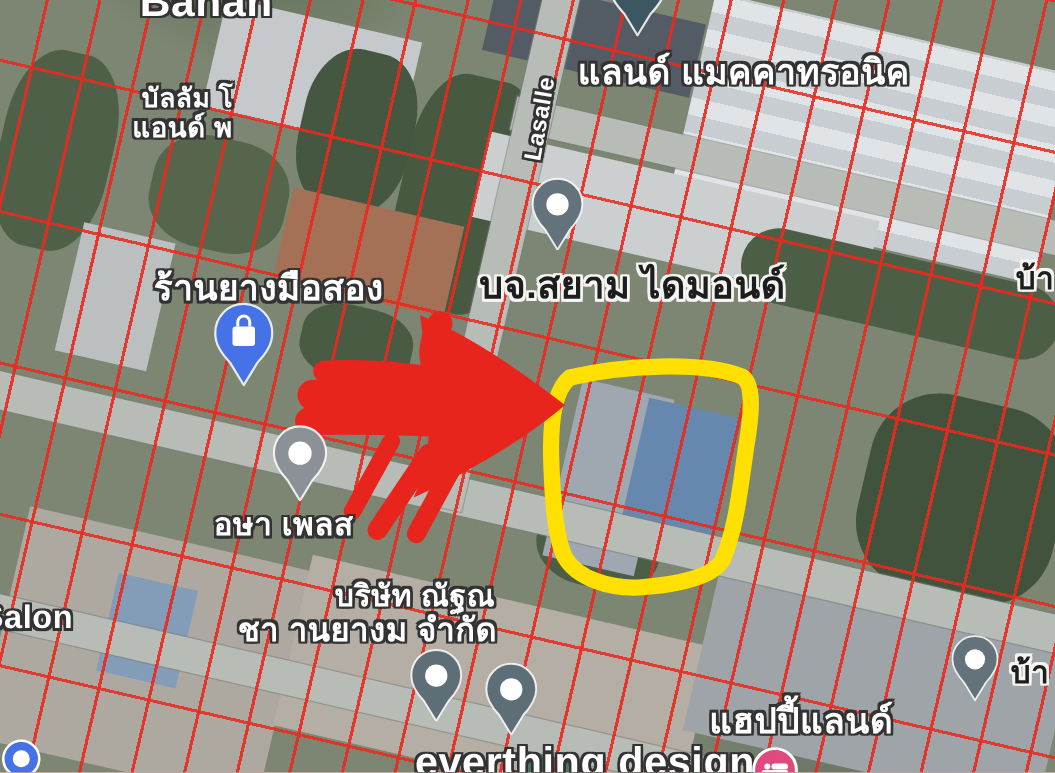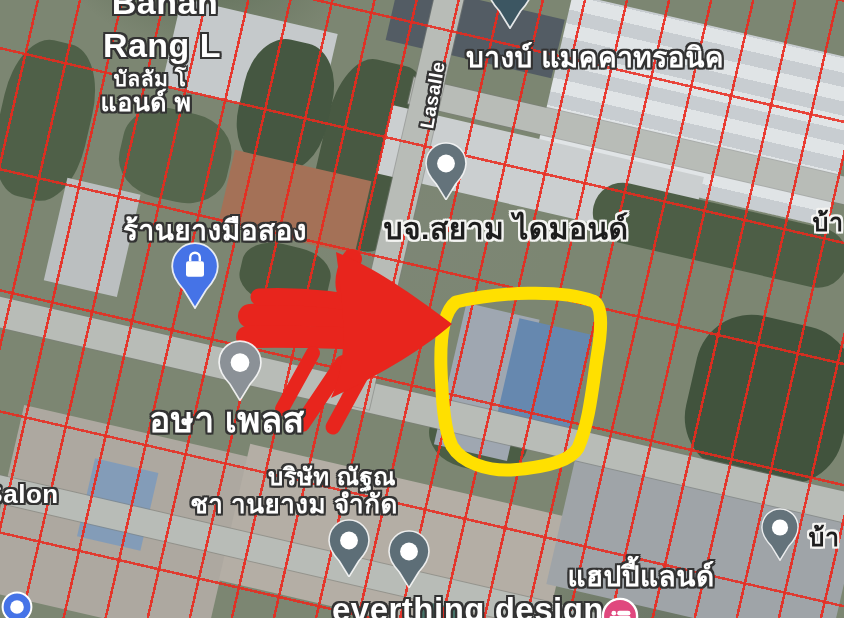--- a/index.html
+++ b/index.html
@@ -79,28 +79,27 @@
       <path d="M343,363 L302,424" stroke-width="16"></path>
       <path d="M313,353 L282,409" stroke-width="14"></path>
       <path d="M369,361 L333,427" stroke-width="15"></path>
       <path d="M352,259 C341,281 344,299 360,301" stroke-width="20"></path>
       <path d="M336,252 C380,270 420,300 452,324 C420,352 370,380 331,398 C346,364 347,330 336,252 Z" fill="#e8251d" stroke="none"></path>
     </g>
   </svg>
 
   <div id="labels">
       <div class="lbl light" style="left: 165px; top: 2px; font-size: 34px; transform: translate(-50%, -50%);">Banan</div>
-      <div class="lbl light" style="left: 162px; top: 45px; font-size: 34px; transform: translate(-50%, -50%);">Rang L</div>
       <div class="lbl light" style="left: 150px; top: 78px; font-size: 21px; transform: translate(-50%, -50%);">บัลลัม โ</div>
-      <div class="lbl light" style="left: 146px; top: 102px; font-size: 25px; transform: translate(-50%, -50%);">แอนด์ พ</div>
-      <div class="lbl light" style="left: 595px; top: 57px; font-size: 28px; transform: translate(-50%, -50%);">บางบ์ แมคคาทรอนิค</div>
+      <div class="lbl light" style="left: 146px; top: 102px; font-size: 22px; transform: translate(-50%, -50%);">แอนด์ พ</div>
+      <div class="lbl light" style="left: 595px; top: 57px; font-size: 28px; transform: translate(-50%, -50%);">แลนด์ แมคคาทรอนิค</div>
       <div class="lbl light" style="left: 433px; top: 95px; font-size: 19px; transform: translate(-50%, -50%) rotate(-80deg);">Lasalle</div>
       <div class="lbl light" style="left: 215px; top: 230px; font-size: 28px; transform: translate(-50%, -50%);">ร้านยางมือสอง</div>
       <div class="lbl dark" style="left: 506px; top: 228px; font-size: 30px; transform: translate(-50%, -50%);">บจ.สยาม ไดมอนด์</div>
-      <div class="lbl light" style="left: 227px; top: 419px; font-size: 35px; transform: translate(-50%, -50%);">อษา เพลส</div>
+      <div class="lbl light" style="left: 227px; top: 419px; font-size: 25px; transform: translate(-50%, -50%);">อษา เพลส</div>
       <div class="lbl light" style="left: 332px; top: 476px; font-size: 24px; transform: translate(-50%, -50%);">บริษัท ณัฐณ</div>
       <div class="lbl light" style="left: 294px; top: 503px; font-size: 26px; transform: translate(-50%, -50%);">ชา านยางม จำกัด</div>
       <div class="lbl light" style="left: 641px; top: 576px; font-size: 28px; transform: translate(-50%, -50%);">แฮปปี้แลนด์</div>
       <div class="lbl light" style="left: 468px; top: 610px; font-size: 33px; transform: translate(-50%, -50%);">everthing design</div>
       <div class="lbl light" style="left: 22px; top: 494px; font-size: 26px; transform: translate(-50%, -50%);">Salon</div>
       <div class="lbl dark" style="left: 828px; top: 222px; font-size: 25px; transform: translate(-50%, -50%);">บ้า</div>
       <div class="lbl dark" style="left: 824px; top: 537px; font-size: 25px; transform: translate(-50%, -50%);">บ้า</div>
     </div>
 
   <div id="pins">

